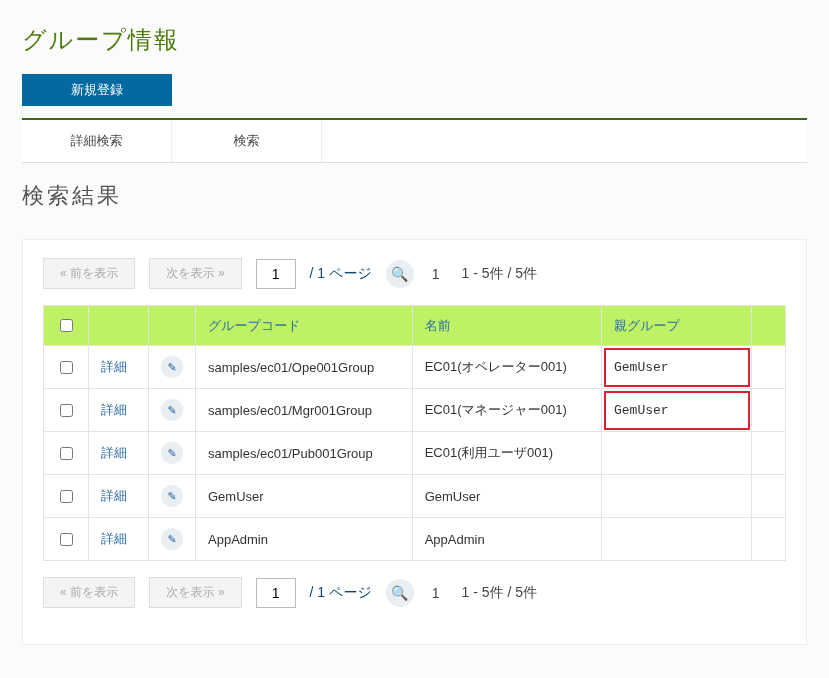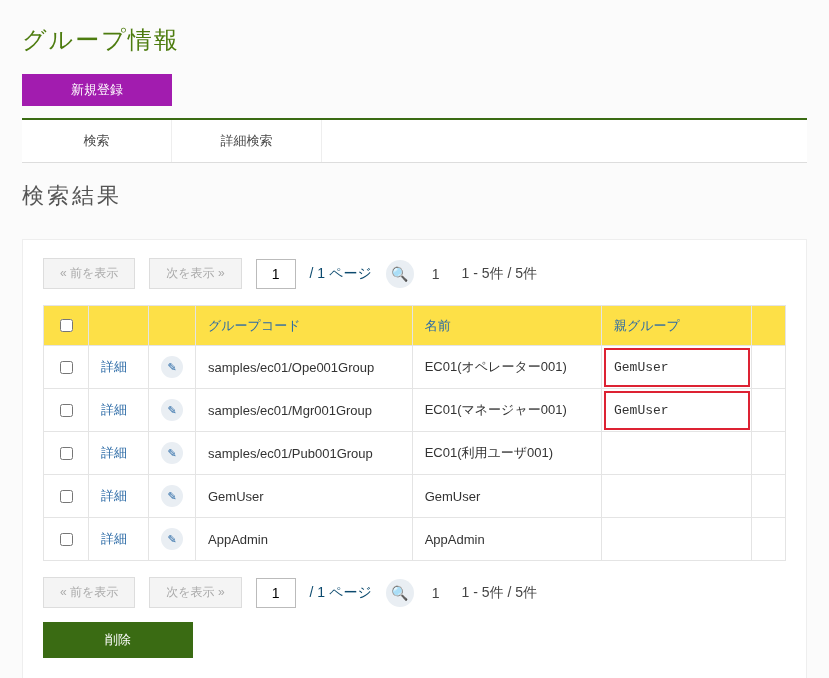--- a/index.html
+++ b/index.html
@@ -13,21 +13,21 @@
   }
   h1[data-name="page-title"] {
     font-size: 24px;
     font-weight: 400;
     color: #4d7c0f;
     margin: 6px 0 18px 0;
     letter-spacing: 2px;
   }
   .top-btn-row { display: flex; gap: 8px; margin-bottom: 12px; }
   .btn-dark {
-    background: #a21caf;
+    background: #0369a1;
     color: #fff;
     border: none;
     padding: 7px 0;
     width: 150px;
     font-size: 13px;
     cursor: pointer;
     text-align: center;
   }
   .tab-bar {
     border-top: 2px solid #3a6b13;
@@ -100,21 +100,21 @@
     border-collapse: collapse;
     font-size: 13px;
   }
   table.data th, table.data td {
     border: 1px solid #e4e4e4;
     padding: 10px 12px;
     text-align: left;
     vertical-align: middle;
   }
   table.data th {
-    background: #fde047;
+    background: #bef264;
     color: #2b6aa6;
     font-weight: 400;
   }
   .col-check { width: 36px; text-align: center; }
   .col-detail { width: 60px; text-align: center; }
   .col-edit { width: 40px; text-align: center; }
   .col-parent { width: 150px; font-family: Liberation Mono, monospace; }
   .col-trail { width: 34px; }
   .detail-link { color: #2b6aa6; text-decoration: none; cursor: pointer; }
   .edit-icon {
@@ -143,22 +143,22 @@
 </head>
 <body>
 
 <h1 data-name="page-title">グループ情報</h1>
 
 <div class="top-btn-row" data-name="action-button-row">
   <button class="btn-dark" data-name="new-register-button">新規登録</button>
 </div>
 
 <div class="tab-bar" data-name="tab-bar">
+  <div class="tab" data-name="tab-advanced-search">詳細検索</div>
   <div class="tab" data-name="tab-search">検索</div>
-  <div class="tab" data-name="tab-advanced-search">詳細検索</div>
 </div>
 
 <h2 data-name="results-heading">検索結果</h2>
 
 <div class="results-area" data-name="results-panel">
 
   <div class="pager-row" data-name="pager-top">
     <button class="pager-btn" data-name="prev-page-button">«  前を表示</button>
     <button class="pager-btn" data-name="next-page-button">次を表示  »</button>
     <input class="page-input" data-name="page-number-input" value="1" style="">
@@ -236,14 +236,13 @@
     <button class="pager-btn" data-name="next-page-button-bottom">次を表示  »</button>
     <input class="page-input" data-name="page-number-input-bottom" value="1" style="">
     <span class="page-of" data-name="page-of-label-bottom">/  1 ページ</span>
     <button class="go-btn" data-name="page-go-button-bottom">
       <span data-name="search-icon">🔍</span>
     </button>
     <span class="page-num" data-name="current-page-label-bottom">1</span>
     <span class="page-stats" data-name="page-stats-bottom">1 - 5件 / 5件</span>
   </div>
 
-  <button class="delete-btn" data-name="delete-button">削除</button>
 </div>
 
 </body></html>

